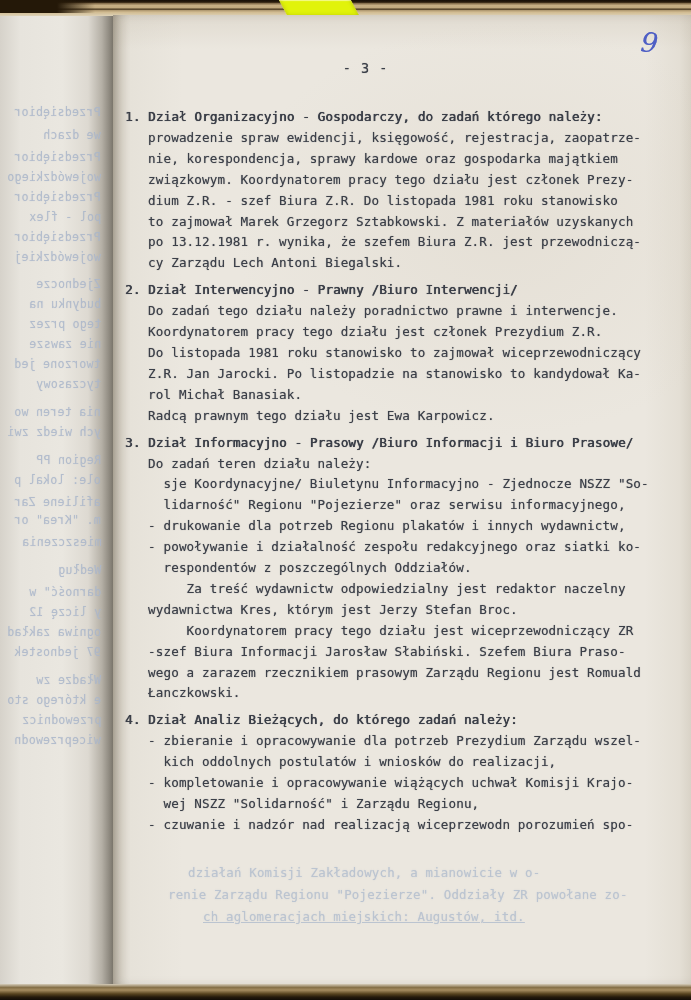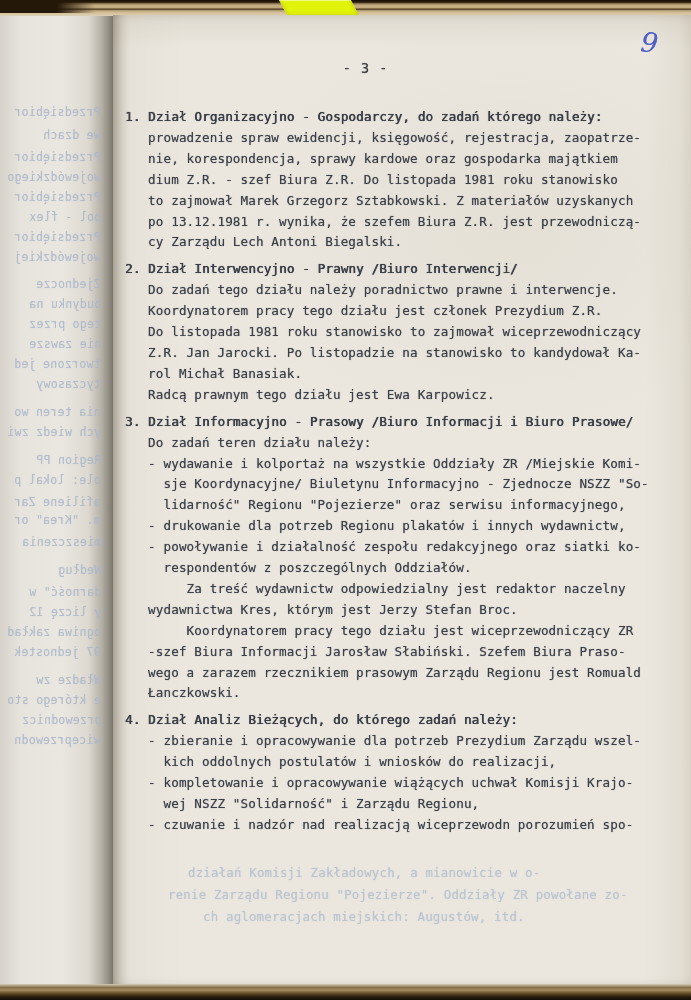--- a/index.html
+++ b/index.html
@@ -120,38 +120,38 @@
   <div class="sticky-note" style="background: rgb(225, 243, 10);"></div>
 
   <div class="main-page">
     <div class="page-number">- 3 -</div>
     <div class="handwritten-number">9</div>
     <div class="typed-text">
         <div class="para">
           <div class="line">1. Dział Organizacyjno - Gospodarczy, do zadań którego należy:</div>
           <div class="line">   prowadzenie spraw ewidencji, księgowość, rejestracja, zaopatrze-</div>
           <div class="line">   nie, korespondencja, sprawy kardowe oraz gospodarka majątkiem</div>
+          <div class="line">   związkowym. Koordynatorem pracy tego działu jest członek Prezy-</div>
           <div class="line">   dium Z.R. - szef Biura Z.R. Do listopada 1981 roku stanowisko</div>
           <div class="line">   to zajmował Marek Grzegorz Sztabkowski. Z materiałów uzyskanych</div>
           <div class="line">   po 13.12.1981 r. wynika, że szefem Biura Z.R. jest przewodniczą-</div>
           <div class="line">   cy Zarządu Lech Antoni Biegalski.</div>
         </div>
         <div class="para">
           <div class="line">2. Dział Interwencyjno - Prawny /Biuro Interwencji/</div>
           <div class="line">   Do zadań tego działu należy poradnictwo prawne i interwencje.</div>
           <div class="line">   Koordynatorem pracy tego działu jest członek Prezydium Z.R.</div>
           <div class="line">   Do listopada 1981 roku stanowisko to zajmował wiceprzewodniczący</div>
           <div class="line">   Z.R. Jan Jarocki. Po listopadzie na stanowisko to kandydował Ka-</div>
           <div class="line">   rol Michał Banasiak.</div>
           <div class="line">   Radcą prawnym tego działu jest Ewa Karpowicz.</div>
         </div>
         <div class="para">
           <div class="line">3. Dział Informacyjno - Prasowy /Biuro Informacji i Biuro Prasowe/</div>
           <div class="line">   Do zadań teren działu należy:</div>
-          <div class="line">   - wydawanie i kolportaż na wszystkie Oddziały ZR /Miejskie Komi-</div>
           <div class="line">     sje Koordynacyjne/ Biuletynu Informacyjno - Zjednocze NSZZ "So-</div>
           <div class="line">     lidarność" Regionu "Pojezierze" oraz serwisu informacyjnego,</div>
           <div class="line">   - drukowanie dla potrzeb Regionu plakatów i innych wydawnictw,</div>
           <div class="line">   - powoływanie i działalność zespołu redakcyjnego oraz siatki ko-</div>
           <div class="line">     respondentów z poszczególnych Oddziałów.</div>
           <div class="line">        Za treść wydawnictw odpowiedzialny jest redaktor naczelny</div>
           <div class="line">   wydawnictwa Kres, którym jest Jerzy Stefan Broc.</div>
           <div class="line">        Koordynatorem pracy tego działu jest wiceprzewodniczący ZR</div>
           <div class="line">   -szef Biura Informacji Jarosław Słabiński. Szefem Biura Praso-</div>
           <div class="line">   wego a zarazem rzecznikiem prasowym Zarządu Regionu jest Romuald</div>
@@ -161,17 +161,17 @@
           <div class="line">4. Dział Analiz Bieżących, do którego zadań należy:</div>
           <div class="line">   - zbieranie i opracowywanie dla potrzeb Prezydium Zarządu wszel-</div>
           <div class="line">     kich oddolnych postulatów i wniosków do realizacji,</div>
           <div class="line">   - kompletowanie i opracowywanie wiążących uchwał Komisji Krajo-</div>
           <div class="line">     wej NSZZ "Solidarność" i Zarządu Regionu,</div>
           <div class="line">   - czuwanie i nadzór nad realizacją wiceprzewodn porozumień spo-</div>
         </div>
       </div>
   <div class="bleed-line" style="top: 850px; left: 75px;">działań Komisji Zakładowych, a mianowicie w o-</div>
       <div class="bleed-line" style="top: 872px; left: 55px;">renie Zarządu Regionu "Pojezierze". Oddziały ZR powołane zo-</div>
-      <div class="bleed-line" style="top: 894px; left: 90px;">ch aglomeracjach miejskich: Augustów, itd.</div>
+      <div class="bleed-line" style="top: 894px; left: 90px; text-decoration: underline;">ch aglomeracjach miejskich: Augustów, itd.</div>
     </div>
 
   <div class="bottom-edge"></div>
 </div>
 
 </body></html>

